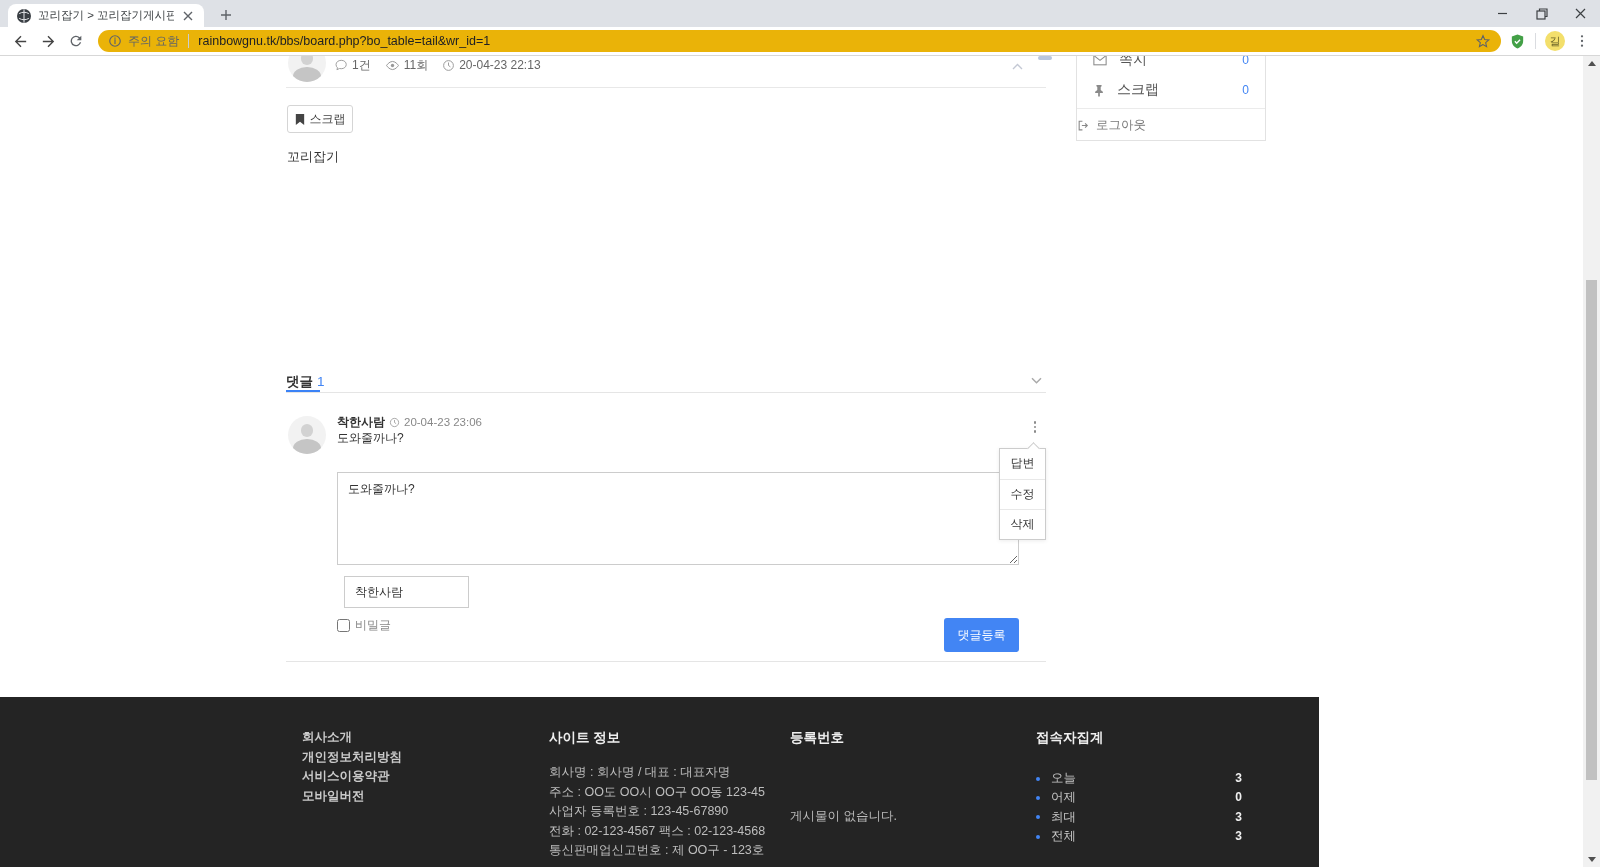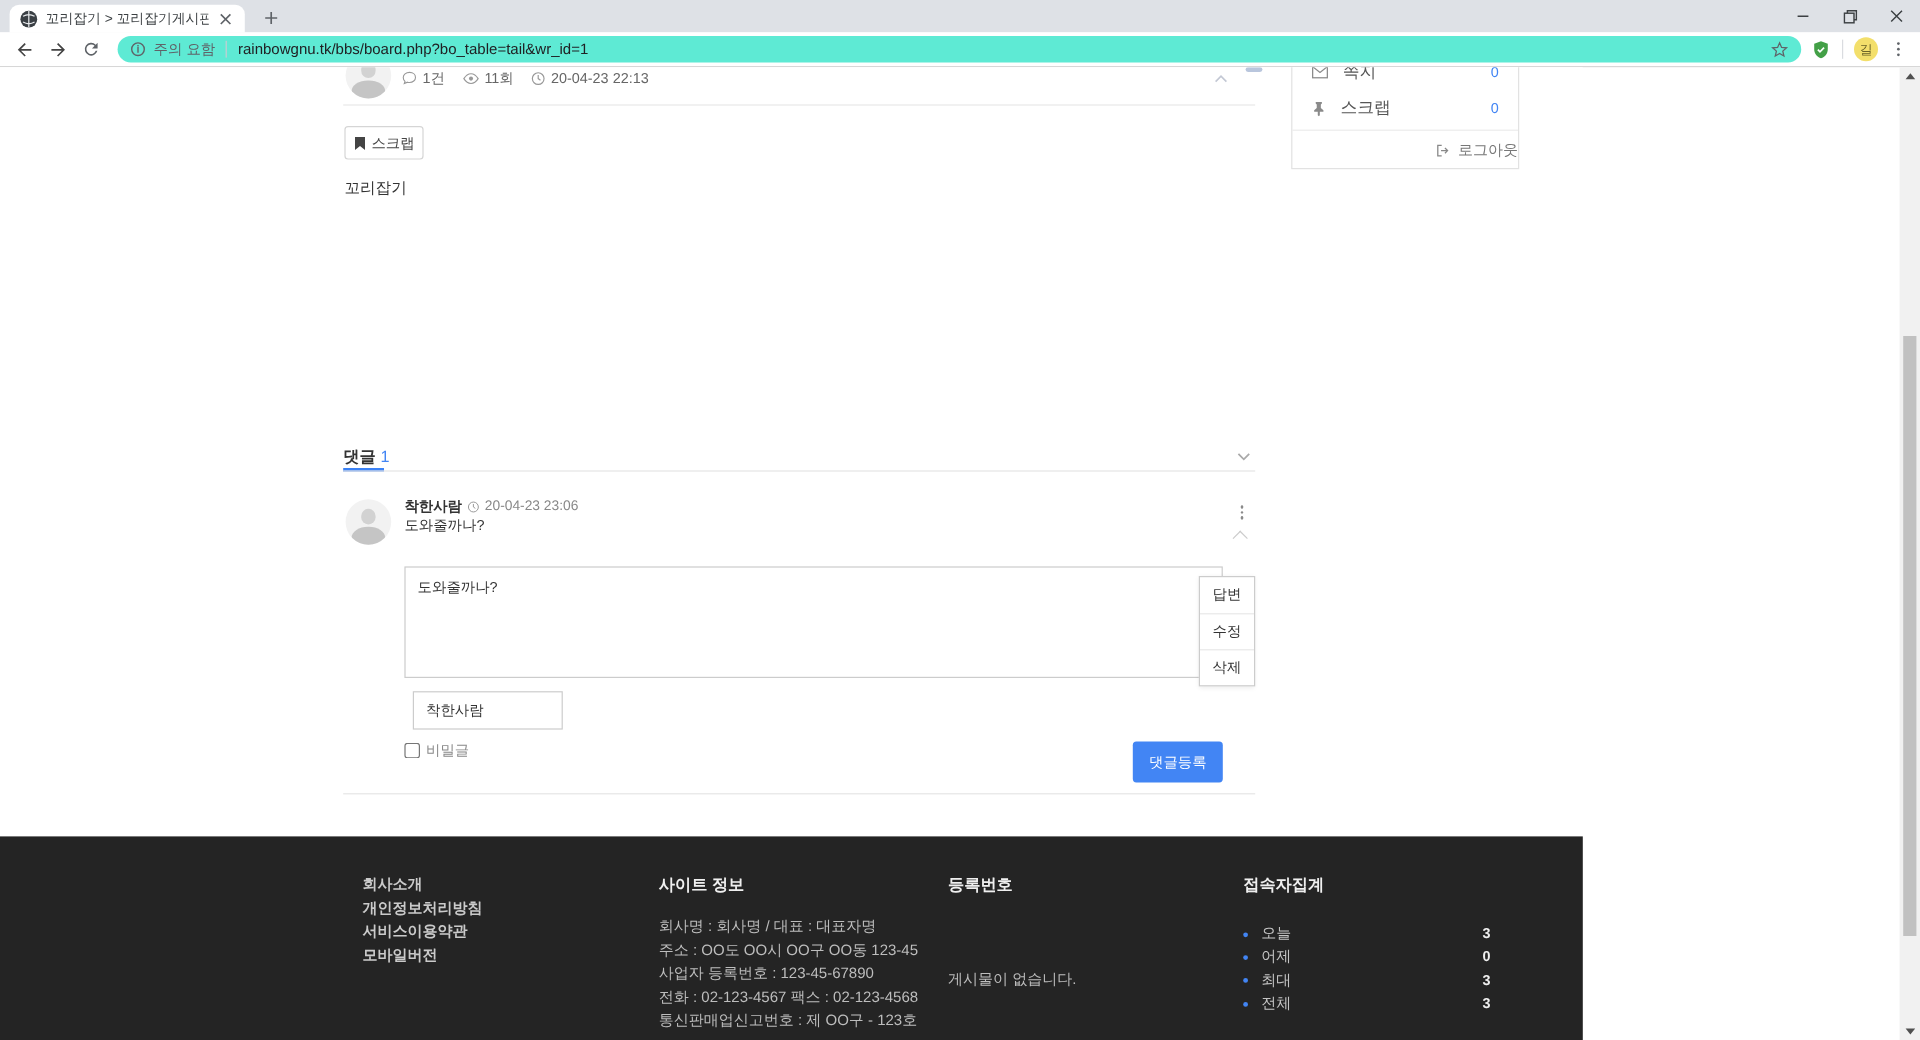--- a/index.html
+++ b/index.html
@@ -14,21 +14,21 @@
   .titlebar{position:absolute;left:0;top:0;width:1600px;height:27px;background:var(--tabstrip-bg);}
   .tab{position:absolute;left:8px;top:4px;width:196px;height:23px;background:#fff;border-radius:8px 8px 0 0;display:flex;align-items:center;padding:0 8px;}
   .tab-title{flex:1;font-size:11.5px;color:#3c4043;white-space:nowrap;overflow:hidden;margin:0 6px;}
   .tab-close{width:16px;height:16px;display:flex;align-items:center;justify-content:center;border-radius:50%;cursor:pointer;}
   .new-tab{position:absolute;left:214px;top:3px;width:24px;height:24px;display:flex;align-items:center;justify-content:center;color:#5f6368;font-size:18px;cursor:pointer;}
   .win-controls{position:absolute;right:0;top:0;height:27px;display:flex;}
   .win-btn{width:39px;height:27px;display:flex;align-items:center;justify-content:center;cursor:pointer;}
 
   .toolbar{position:absolute;left:0;top:27px;width:1600px;height:29px;background:#fff;border-bottom:1px solid #d7d7d7;display:flex;align-items:center;padding:0 10px 0 6px;}
   .nav-btn{width:28px;height:28px;display:flex;align-items:center;justify-content:center;cursor:pointer;flex:0 0 auto;}
-  .urlbar{flex:1;height:22px;background:#5eead4;border-radius:11px;display:flex;align-items:center;padding:0 10px;margin:0 8px;min-width:0;}
+  .urlbar{flex:1;height:22px;background:#eab308;border-radius:11px;display:flex;align-items:center;padding:0 10px;margin:0 8px;min-width:0;}
   .sec-label{font-size:12px;color:#5f6368;margin:0 4px 0 6px;white-space:nowrap;}
   .url-div{width:1px;height:14px;background:#c9cdd2;margin:0 9px 0 5px;}
   .url-text{font-size:12.5px;color:#202124;white-space:nowrap;overflow:hidden;flex:1;}
   .star-btn{margin-left:auto;flex:0 0 auto;display:flex;cursor:pointer;}
   .tb-right{display:flex;align-items:center;gap:9px;flex:0 0 auto;}
   .tb-div{width:1px;height:16px;background:#dadce0;}
   .profile-chip{width:20px;height:20px;border-radius:50%;background:var(--profile-bg);color:#6b6428;font-size:11px;display:flex;align-items:center;justify-content:center;cursor:pointer;}
 
   
   .page{position:absolute;left:0;top:56px;width:1319px;height:811px;background:#fff;overflow:hidden;}
@@ -55,41 +55,41 @@
   .cmt-border{position:absolute;left:286px;top:336px;width:760px;border-top:1px solid #e5e5e5;}
 
   .cmt-avatar{left:288px;top:360px;width:38px;height:38px;}
   .cmt-author-row{position:absolute;left:337px;top:359px;height:14px;display:flex;align-items:center;gap:4px;}
   .cmt-author{font-size:12px;font-weight:bold;color:#333;}
   .cmt-date{font-size:11.5px;color:#888;}
   .cmt-text{position:absolute;left:337px;top:374px;font-size:12px;color:#333;}
   .cmt-dots{position:absolute;left:1026px;top:360px;width:18px;height:22px;display:flex;flex-direction:column;align-items:center;justify-content:center;gap:2px;cursor:pointer;}
   .cmt-dots i{width:2.6px;height:2.6px;border-radius:50%;background:#8a8a8a;}
 
-  .cmt-menu{position:absolute;left:999px;top:392px;width:47px;background:#fff;border:1px solid #ccc;box-shadow:0 1px 4px rgba(0,0,0,.08);z-index:5;margin-top:32px;}
+  .cmt-menu{position:absolute;left:999px;top:392px;width:47px;background:#fff;border:1px solid #ccc;box-shadow:0 1px 4px rgba(0,0,0,.08);z-index:5;}
   .cmt-menu-item{height:30px;line-height:29px;text-align:center;font-size:12px;color:#333;cursor:pointer;}
   .cmt-menu-item + .cmt-menu-item{border-top:1px solid #e8e8e8;}
   .cmt-menu-caret{position:absolute;left:1029px;top:387.5px;width:9px;height:9px;background:#fff;border-left:1px solid #ccc;border-top:1px solid #ccc;transform:rotate(45deg);z-index:6;}
 
   .cmt-textarea{position:absolute;left:337px;top:416px;width:682px;height:93px;border:1px solid #ccc;font-size:12px;color:#333;padding:8px 10px;font-family:inherit;resize:both;outline:none;}
   .cmt-name{position:absolute;left:344px;top:520px;width:125px;height:32px;border:1px solid #ccc;font-size:12px;color:#333;padding:0 10px;font-family:inherit;outline:none;}
   .secret-row{position:absolute;left:337px;top:562px;height:15px;display:flex;align-items:center;gap:5px;}
   .secret-row input{width:13px;height:13px;margin:0;cursor:pointer;}
   .secret-label{font-size:12px;color:#888;}
   .cmt-submit{position:absolute;left:944px;top:562px;width:75px;height:34px;background:var(--accent);color:#fff;border:none;border-radius:3px;font-size:12px;cursor:pointer;font-family:Liberation Serif, serif;}
   .cmt-end-border{position:absolute;left:286px;top:605px;width:760px;border-top:1px solid #e5e5e5;}
 
   
   .sb-box{position:absolute;left:1076px;top:-26px;width:190px;height:111px;background:#fff;border:1px solid #e2e2e2;}
   .sb-row{height:30px;display:flex;align-items:center;padding:0 16px;cursor:pointer;}
   .sb-rows{padding-top:14px;}
   .sb-label{font-size:14px;color:#555;margin-left:12px;}
   .sb-count{margin-left:auto;font-size:12px;color:var(--accent);}
   .sb-divider{border-top:1px solid #ebebeb;margin-top:3px;}
-  .sb-logout{height:32px;display:flex;align-items:center;justify-content:flex-end;gap:6px;font-size:12.5px;color:#777;cursor:pointer;}
+  .sb-logout{height:32px;display:flex;align-items:center;justify-content:flex-start;gap:6px;font-size:12.5px;color:#777;cursor:pointer;}
 
   
   .footer{position:absolute;left:0;top:641px;width:1583px;height:170px;background:var(--footer-bg);}
   .f-col{position:absolute;top:31px;}
   .f-head{font-size:13.5px;font-weight:bold;color:#efefef;line-height:19px;}
   .f-links{left:302px;}
   .f-link{display:block;font-size:12.5px;font-weight:bold;color:#cacaca;line-height:19.5px;text-decoration:none;cursor:pointer;}
   .f-site{left:549px;}
   .f-site-lines{margin-top:16px;}
   .f-line{font-size:12.5px;color:#bdbdbd;line-height:19.6px;white-space:nowrap;}

